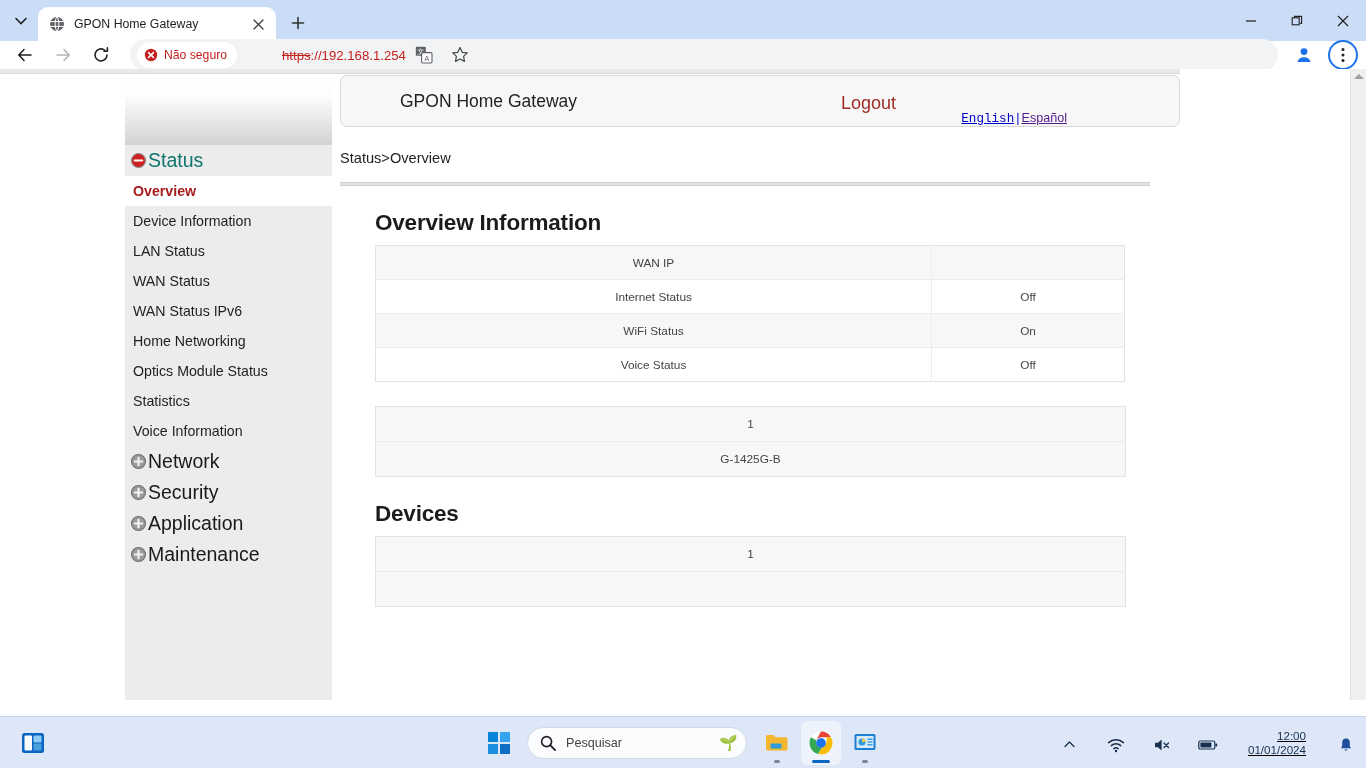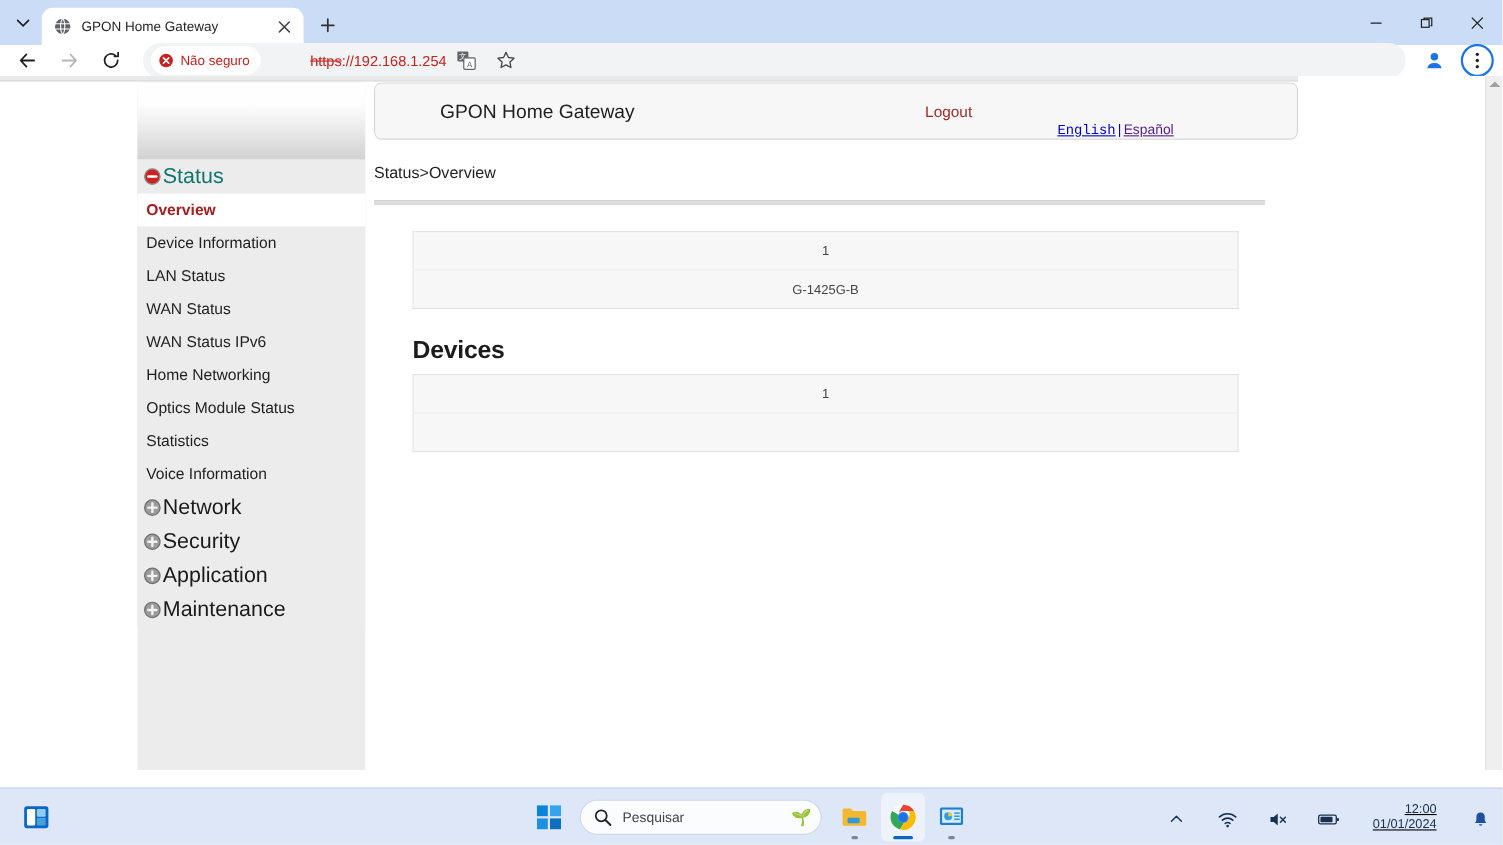--- a/index.html
+++ b/index.html
@@ -124,21 +124,21 @@
   .nav-item.active { background: #ffffff; color: #a81c1c; font-weight: bold; }
 
   
   .main { position: absolute; left: 340px; top: 6px; width: 840px; }
   .hdr-box {
     height: 52px; background: #f7f7f7; border: 1px solid #d7d7d7; border-radius: 7px;
     display: flex; align-items: center; position: relative; margin-top: 0;
   }
   .hdr-title { font-size: 17.5px; color: #1f1f1f; margin-left: 59px; }
   .hdr-logout {
-    position: absolute; left: 500px; top: 17px; font-size: 14px; color: #9e2b25;
+    position: absolute; left: 500px; top: 17px; font-size: 18px; color: #9e2b25;
   }
   .hdr-langs {
     position: absolute; right: 112px; top: 35px; font-size: 12.6px; color: #0000cc;
   }
   .hdr-langs a { text-decoration: underline; }
   .lang-en { color: #0000cc; font-family: Liberation Mono, monospace; }
   .lang-sep { color: #0000cc; padding: 0 2px; }
   .lang-es { color: #551a8b; }
 
   .breadcrumb { margin-top: 23px; font-size: 14.6px; color: #1f1f1f; }
@@ -417,20 +417,43 @@
           <span class="hdr-title">GPON Home Gateway</span>
           <span class="hdr-logout">Logout</span>
           <span class="hdr-langs">
             <a class="lang-en" href="#">English</a><span class="lang-sep">|</span><a class="lang-es" href="#">Español</a>
           </span>
         </div>
 
         <div class="breadcrumb">Status&gt;Overview</div>
         <div class="divider"></div>
 
+        <div class="section">
+          <div class="section-title">Overview Information</div>
+          <table class="info">
+            <tbody>
+                <tr class="rowA">
+              <td class="col-left">WAN IP</td>
+              <td class="col-right"></td>
+            </tr>
+            <tr class="rowB">
+              <td class="col-left">Internet Status</td>
+              <td class="col-right">Off</td>
+            </tr>
+            <tr class="rowA">
+              <td class="col-left">WiFi Status</td>
+              <td class="col-right">On</td>
+            </tr>
+            <tr class="rowB">
+              <td class="col-left">Voice Status</td>
+              <td class="col-right">Off</td>
+            </tr>
+          </tbody>
+            </table>
+        </div>
 
         <div class="section">
           <table class="info single">
             <tbody>
                 <tr class="rowA">
               <td>1</td>
             </tr>
             <tr class="rowA">
               <td>G-1425G-B</td>
             </tr>

